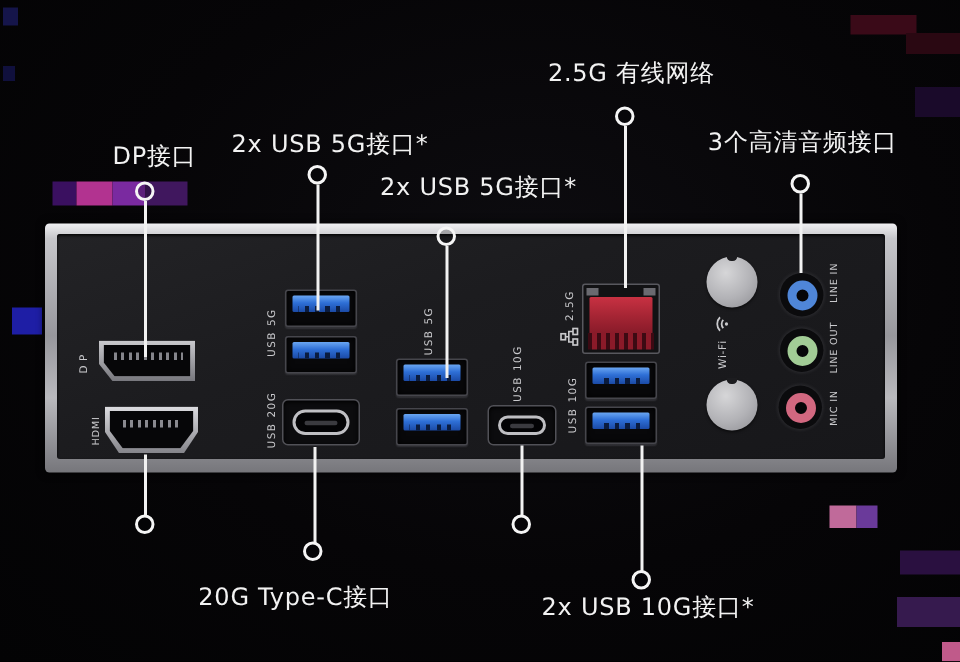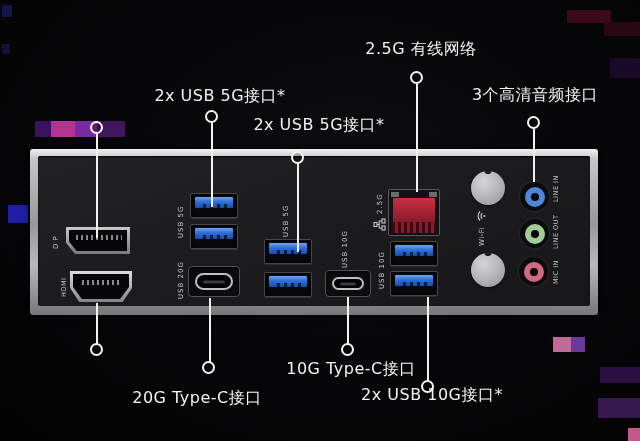--- a/index.html
+++ b/index.html
@@ -221,20 +221,21 @@
   <div class="vtext" style="left:551px;top:167px;height:44px;letter-spacing:.5px;font-size:6.5px;">LINE IN</div>
   <div class="audio-jack" style="left:520px;top:219px;">
     <div class="audio-ring" style="border-color:#a2cc96;"></div>
   </div>
   <div class="vtext" style="left:551px;top:208px;height:48px;letter-spacing:.5px;font-size:6.5px;">LINE OUT</div>
   <div class="audio-jack" style="left:519px;top:257px;">
     <div class="audio-ring" style="border-color:#d26880;"></div>
   </div>
   <div class="vtext" style="left:551px;top:253px;height:38px;letter-spacing:.5px;font-size:6.5px;">MIC IN</div>
 
+  <div class="c-label" style="left:103px;top:94px;">DP接口</div>
   <div class="c-dot" style="left:90px;top:121px;"></div>
   <div class="c-line" style="left:96px;top:134px;height:104px;"></div>
 
   <div class="c-label" style="left:220px;top:86px;">2x USB 5G接口*</div>
   <div class="c-dot" style="left:205px;top:110px;"></div>
   <div class="c-line" style="left:211px;top:123px;height:84px;"></div>
 
   <div class="c-label" style="left:319px;top:115px;">2x USB 5G接口*</div>
   <div class="c-dot" style="left:291px;top:151px;"></div>
   <div class="c-line" style="left:297px;top:164px;height:88px;"></div>
@@ -249,19 +250,18 @@
 
   <div class="c-line" style="left:96px;top:303px;height:41px;"></div>
   <div class="c-dot" style="left:90px;top:343px;"></div>
 
   <div class="c-line" style="left:209px;top:298px;height:64px;"></div>
   <div class="c-dot" style="left:202px;top:361px;"></div>
   <div class="c-label" style="left:197px;top:388px;">20G Type-C接口</div>
 
   <div class="c-line" style="left:347px;top:297px;height:47px;"></div>
   <div class="c-dot" style="left:341px;top:343px;"></div>
-  <div class="c-label" style="left:351px;top:359px;">10G Type-C接口</div>
 
   <div class="c-line" style="left:427px;top:297px;height:84px;"></div>
   <div class="c-dot" style="left:421px;top:380px;"></div>
-  <div class="c-label" style="left:432px;top:385px;">2x USB 10G接口*</div>
+  <div class="c-label" style="left:432px;top:395px;">2x USB 10G接口*</div>
 
 </div>
 
 </body></html>

